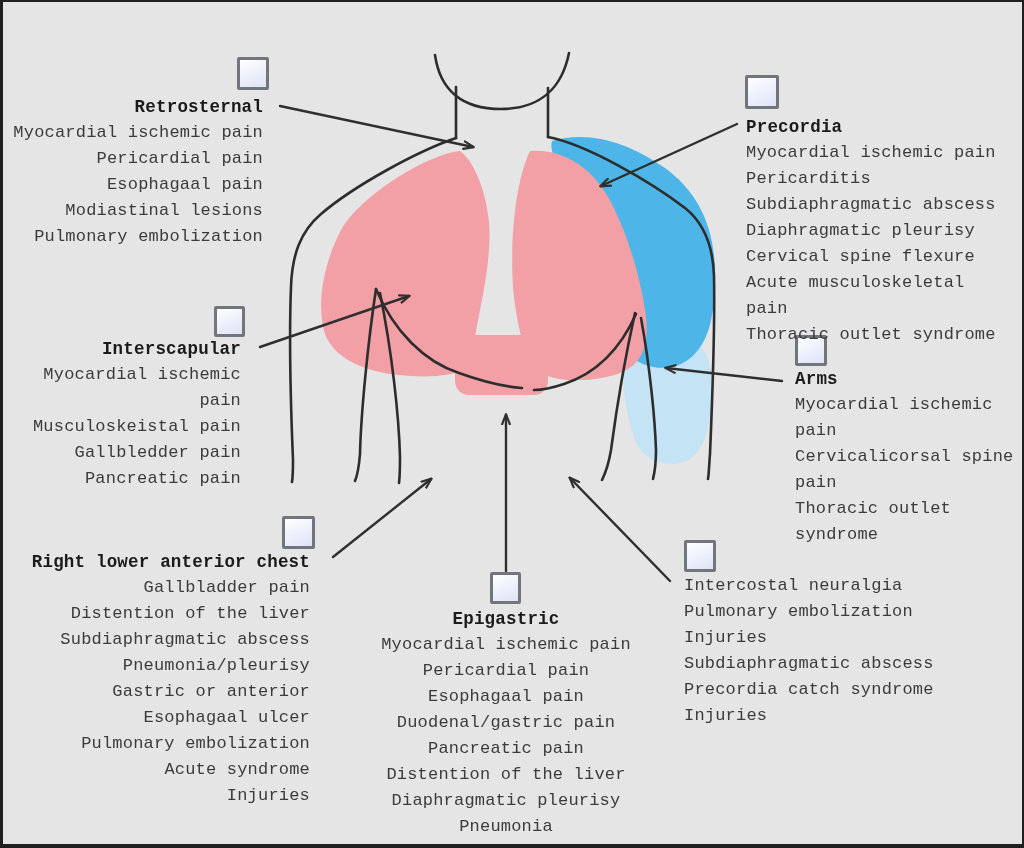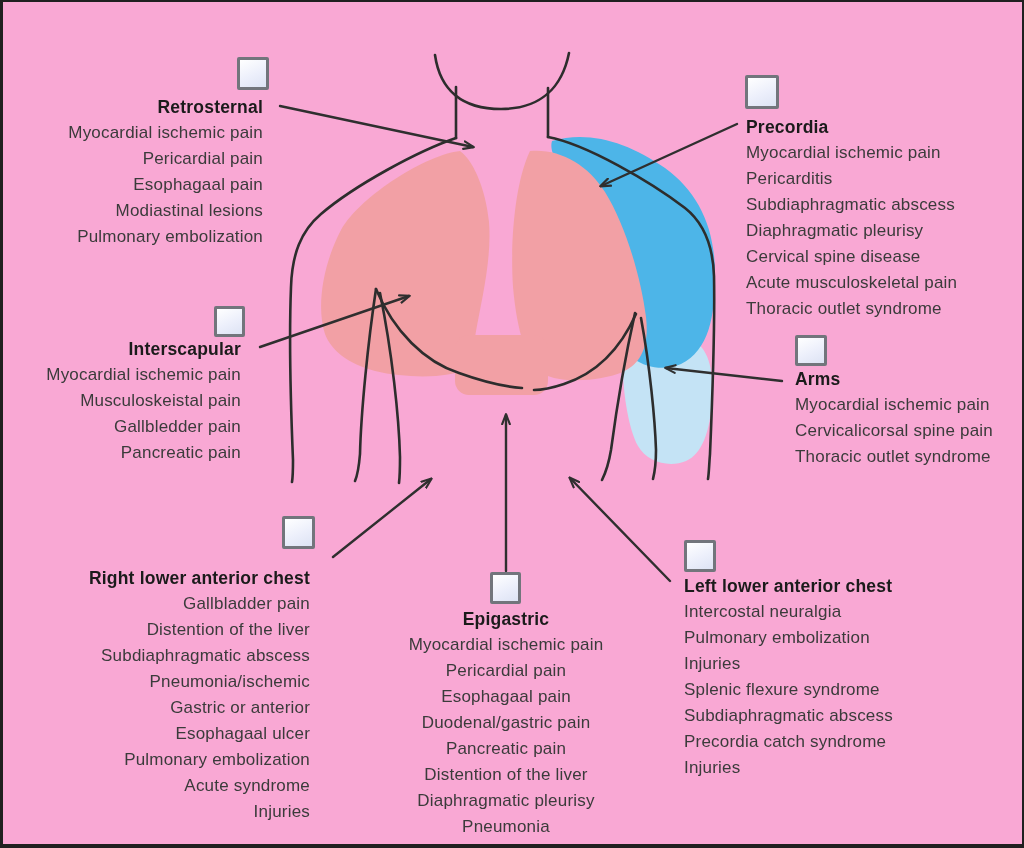--- a/index.html
+++ b/index.html
@@ -1,25 +1,25 @@
 <!DOCTYPE html>
 <html><head>
 <meta charset="utf-8">
 <style>
   html,body{margin:0;padding:0;background:#ffffff;}
   #frame{
     position:relative;
     width:1024px;height:848px;
     box-sizing:border-box;
-    background:#f9a8d4;
+    background:#e5e5e5;
     border:2px solid #202020;
     border-left-width:3px;
     border-bottom-width:4px;
     overflow:hidden;
-    font-family:Liberation Sans, sans-serif;
+    font-family:Liberation Mono, monospace;
   }
   svg{position:absolute;left:0;top:0;}
   .block{
     position:absolute;
     font-size:17px;
     line-height:26px;
     color:#3b3b3b;
     letter-spacing:0.2px;
   }
   .block .title{
@@ -111,21 +111,21 @@
       </div>
   </div>
 
   <div class="block" style="top:112px;left:743px;width:260px;">
     <div class="title">Precordia</div>
     <div>
         <div class="item">Myocardial ischemic pain</div>
         <div class="item">Pericarditis</div>
         <div class="item">Subdiaphragmatic abscess</div>
         <div class="item">Diaphragmatic pleurisy</div>
-        <div class="item">Cervical spine disease</div>
+        <div class="item">Cervical spine flexure</div>
         <div class="item">Acute musculoskeletal pain</div>
         <div class="item">Thoracic outlet syndrome</div>
       </div>
   </div>
 
   <div class="block right-align" style="top:334px;right:781px;width:240px;">
     <div class="title">Interscapular</div>
     <div>
         <div class="item">Myocardial ischemic pain</div>
         <div class="item">Musculoskeistal pain</div>
@@ -136,27 +136,27 @@
 
   <div class="block" style="top:364px;left:792px;width:240px;">
     <div class="title">Arms</div>
     <div>
         <div class="item">Myocardial ischemic pain</div>
         <div class="item">Cervicalicorsal spine pain</div>
         <div class="item">Thoracic outlet syndrome</div>
       </div>
   </div>
 
-  <div class="block right-align" style="top:547px;right:712px;width:280px;margin-top:16px;">
+  <div class="block right-align" style="top:547px;right:712px;width:280px;">
     <div class="title">Right lower anterior chest</div>
     <div>
         <div class="item">Gallbladder pain</div>
         <div class="item">Distention of the liver</div>
         <div class="item">Subdiaphragmatic abscess</div>
-        <div class="item">Pneumonia/ischemic</div>
+        <div class="item">Pneumonia/pleurisy</div>
         <div class="item">Gastric or anterior</div>
         <div class="item">Esophagaal ulcer</div>
         <div class="item">Pulmonary embolization</div>
         <div class="item">Acute syndrome</div>
         <div class="item">Injuries</div>
       </div>
   </div>
 
   <div class="block center-align" style="top:604px;left:358px;width:290px;">
     <div class="title">Epigastric</div>
@@ -166,25 +166,23 @@
         <div class="item">Esophagaal pain</div>
         <div class="item">Duodenal/gastric pain</div>
         <div class="item">Pancreatic pain</div>
         <div class="item">Distention of the liver</div>
         <div class="item">Diaphragmatic pleurisy</div>
         <div class="item">Pneumonia</div>
       </div>
   </div>
 
   <div class="block" style="top:571px;left:681px;width:280px;">
-    <div class="title">Left lower anterior chest</div>
     <div>
         <div class="item">Intercostal neuralgia</div>
         <div class="item">Pulmonary embolization</div>
         <div class="item">Injuries</div>
-        <div class="item">Splenic flexure syndrome</div>
         <div class="item">Subdiaphragmatic abscess</div>
         <div class="item">Precordia catch syndrome</div>
         <div class="item">Injuries</div>
       </div>
   </div>
 
 </div>
 
 </body></html>

